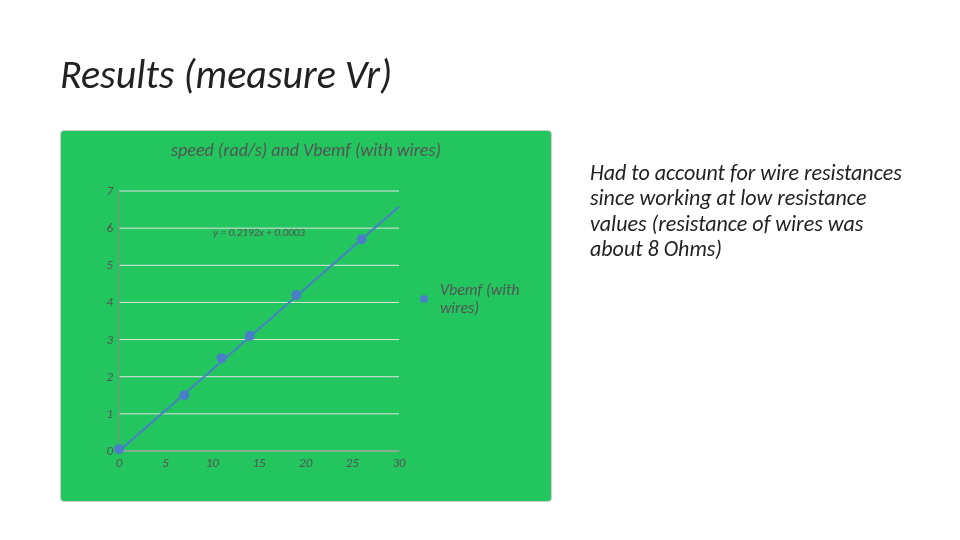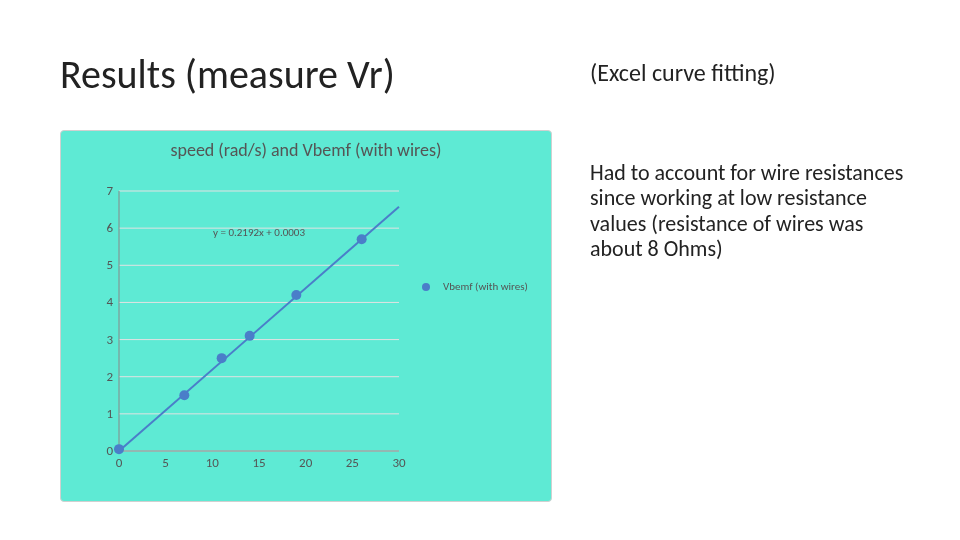--- a/index.html
+++ b/index.html
@@ -1,44 +1,43 @@
 <!DOCTYPE html>
 <html><head>
 <meta charset="utf-8">
 <style>
   html,body{margin:0;padding:0;width:960px;height:540px;background:#fff;font-family:"Segoe UI","Calibri",sans-serif;color:#333;}
-  .slide{position:relative;width:960px;height:476px;}
+  .slide{position:relative;width:960px;height:476px;font-style:italic;}
   .title{position:absolute;left:60px;top:50px;font-size:40px;color:#222;font-weight:400;}
   .subtitle{position:absolute;left:590px;top:58px;font-size:24px;color:#222;}
   .paragraph{position:absolute;left:590px;top:160px;width:330px;font-size:22px;line-height:1.15;color:#222;}
   
-  .chart-frame{position:absolute;left:60px;top:130px;width:490px;height:370px;border:1px solid #d0d0d0;border-radius:4px;background:#5eead4;}
+  .chart-frame{position:absolute;left:60px;top:130px;width:490px;height:370px;border:1px solid #d0d0d0;border-radius:4px;background:#22c55e;}
   .chart-title{text-align:center;font-size:18px;color:#555;margin-top:8px;}
   .plot{position:absolute;left:28px;top:50px;width:320px;height:290px;}
   .axis-line{stroke:#888;stroke-width:1}
   .grid-line{stroke:#e2e2e2;stroke-width:1}
   .ytick{font-size:13px;fill:#555;text-anchor:end}
   .xtick{font-size:13px;fill:#555;text-anchor:middle}
   .fit-line{stroke:#4a7ec9;stroke-width:2;fill:none}
   .pt{fill:#4a7ec9}
   .eq{font-size:11px;fill:#555;text-anchor:middle}
   
-  .legend{position:absolute;right:6px;top:150px;width:130px;font-size:11px;color:#555;}
+  .legend{position:absolute;right:6px;top:150px;width:130px;font-size:16px;color:#555;}
   .legend-row{display:flex;align-items:center;margin-bottom:8px;}
   .legend-swatch-dot{width:22px;display:flex;justify-content:center;align-items:center;}
   .legend-swatch-dot span{width:8px;height:8px;border-radius:50%;background:#4a7ec9;display:block;}
   .legend-swatch-line{width:22px;height:2px;background:#4a7ec9;margin-right:0;}
   .legend-text{margin-left:6px;line-height:1.1;}
 </style>
 </head>
 <body>
 
 <div class="slide">
   <div class="title">Results (measure Vr)</div>
-  <div class="subtitle">(Excel curve fitting)</div>
   <div class="paragraph">Had to account for wire resistances since working at low resistance values (resistance of wires was about 8 Ohms)</div>
 
   <div class="chart-frame">
     <div class="chart-title">speed (rad/s) and Vbemf (with wires)</div>
 
     <svg class="plot" viewBox="0 0 320 290">
 
       <g id="grid">
           <line class="grid-line" x1="30" x2="310" y1="270" y2="270"></line>
           <line class="grid-line" x1="30" x2="310" y1="232.85714285714286" y2="232.85714285714286"></line>

